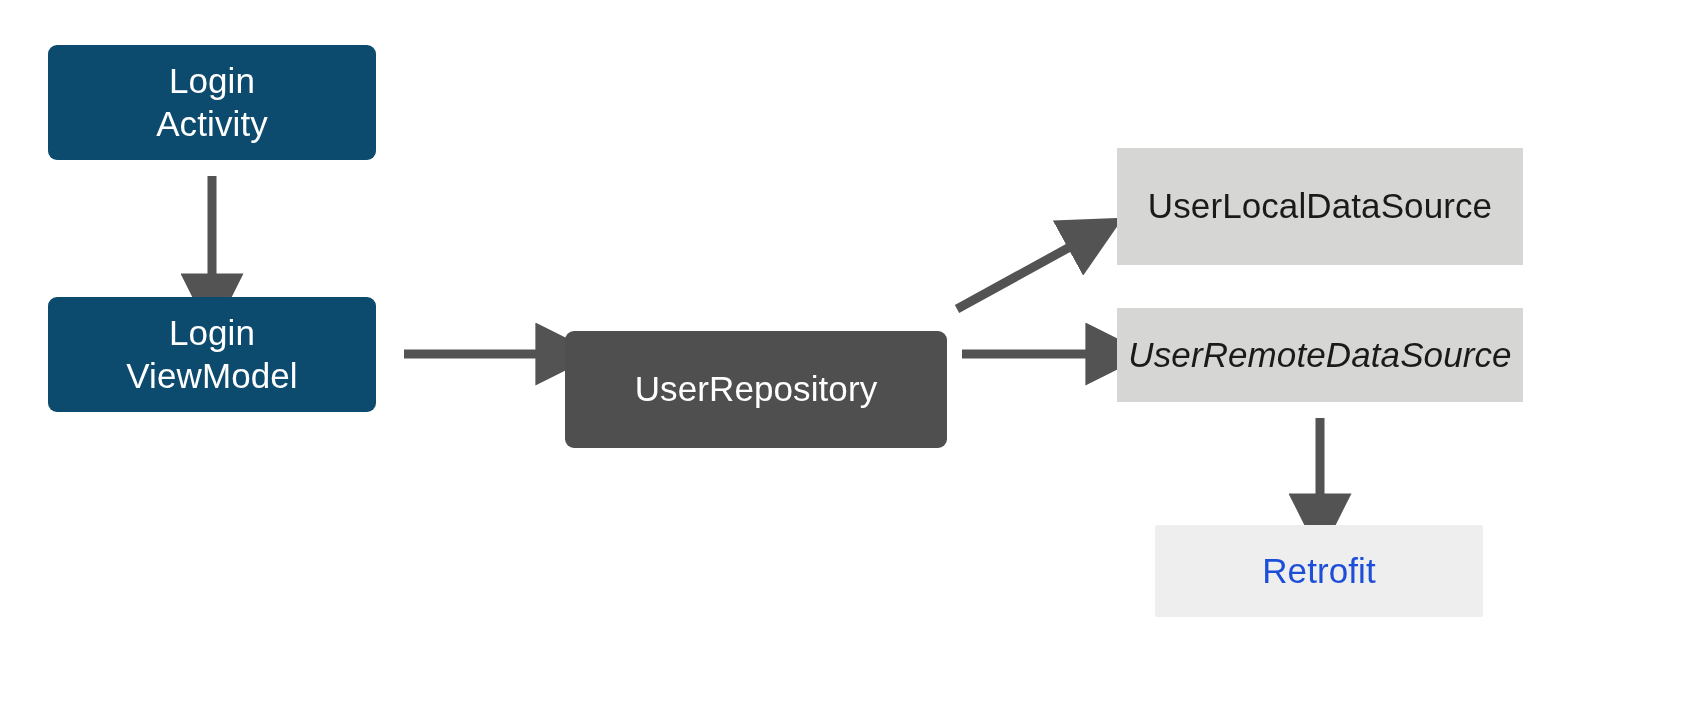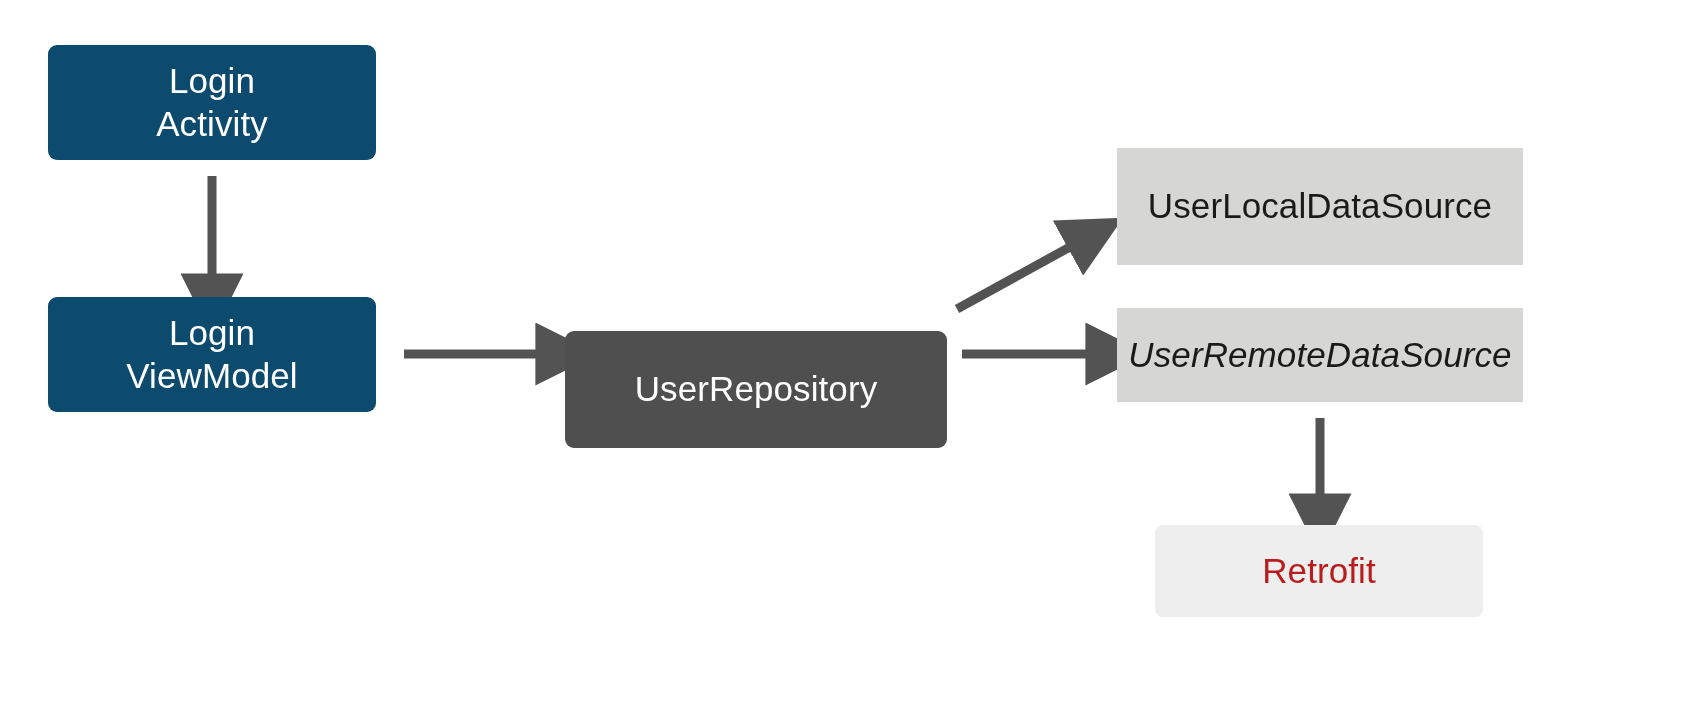--- a/index.html
+++ b/index.html
@@ -39,22 +39,22 @@
     font-size: 35px;
   }
   .node-gray {
     background: #d6d6d4;
     color: #1a1a1a;
     border-radius: 0px;
     font-size: 35px;
   }
   .node-lightgray {
     background: #eeeeee;
-    color: #b91c1c;
-    border-radius: 8px;
+    color: #1d4ed8;
+    border-radius: 2px;
     font-size: 35px;
   }
   .edge {
     position: absolute;
     pointer-events: none;
   }
   .edge svg { display: block; overflow: visible; }
 </style>
 </head>
 <body>

